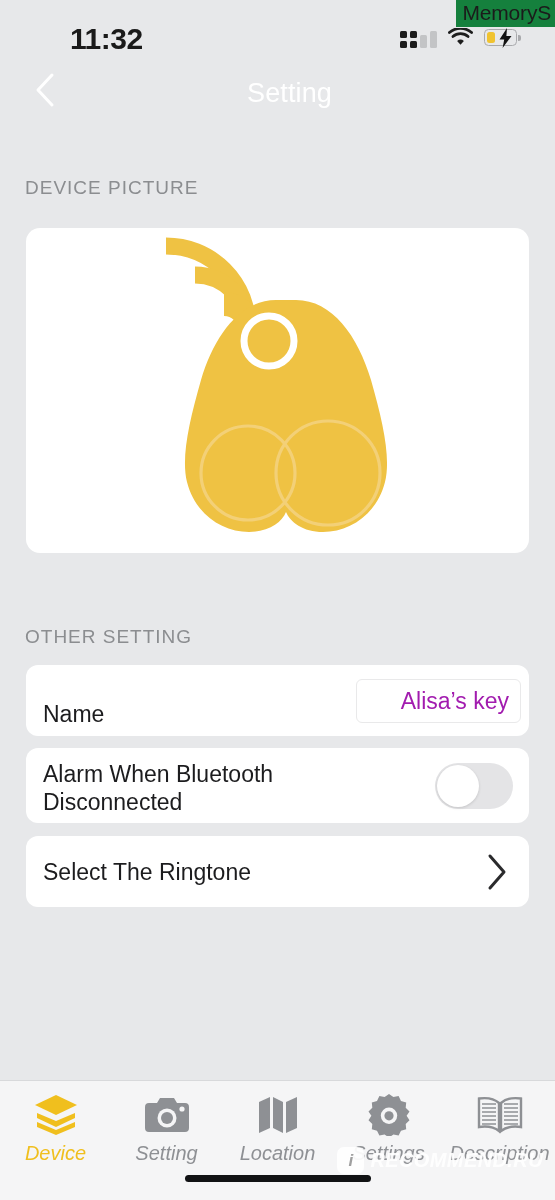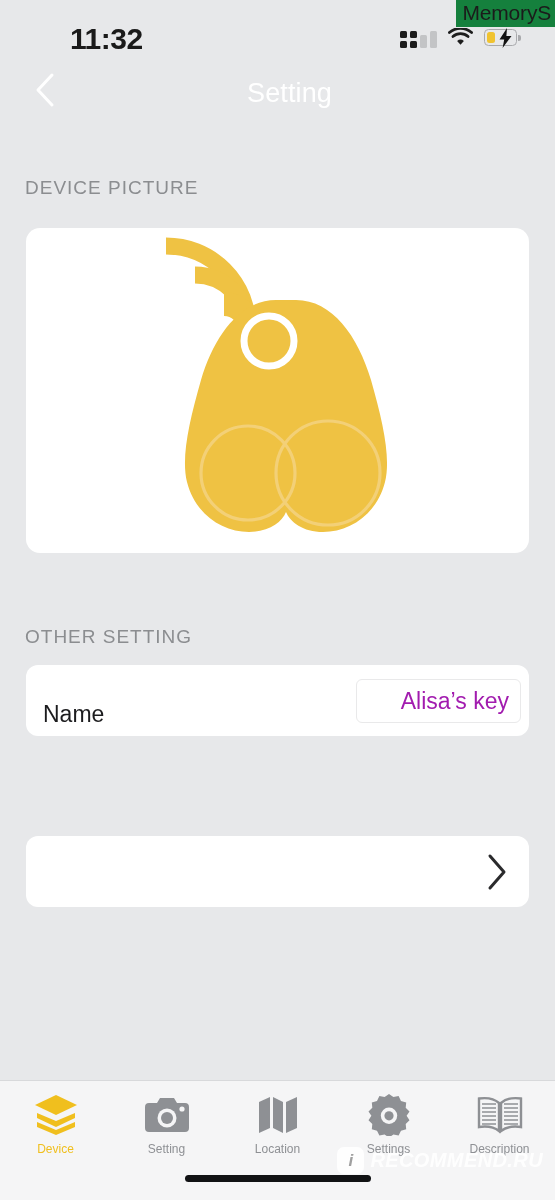--- a/index.html
+++ b/index.html
@@ -114,21 +114,21 @@
   .tabbar {
     position:absolute; left:0; bottom:0; width:555px; height:120px;
     background:#f5f5f6; border-top:1px solid #d8d9db;
     display:flex; align-items:flex-start;
   }
   .tab {
     flex:1; height:92px; padding-top:12px;
     display:flex; flex-direction:column; align-items:center; gap:5px;
   }
   .tab .ticon { height:44px; display:flex; align-items:center; justify-content:center; }
-  .tab .tlabel { font-size:12px; color:#8e9094; }
+  .tab .tlabel { font-size:20px; color:#8e9094;font-style:italic; }
   .tab.active .tlabel { color:#f0bf1e; }
 
   .home-indicator {
     position:absolute; left:50%; transform:translateX(-50%);
     bottom:18px; width:186px; height:7px; border-radius:4px; background:#111214;
   }
 
   .watermark {
     position:absolute; right:12px; bottom:26px;
     display:flex; align-items:center; gap:6px;
@@ -226,22 +226,29 @@
     </svg>
   </div>
 
   <div class="sec-label" id="lbl-other">OTHER SETTING</div>
 
   <div class="card" id="card-name">
     <div class="row-label" id="name-label">Name</div>
     <div class="name-input" placeholder="Name">Alisa’s key</div>
   </div>
 
+  <div class="card" id="card-alarm">
+    <div class="row-label" id="alarm-label">Alarm When Bluetooth Disconnected</div>
+    <div class="toggle">
+      <div class="knob"></div>
+    </div>
+  </div>
 
   <div class="card" id="card-ringtone">
+    <div class="row-label" id="ring-label">Select The Ringtone</div>
     <span class="chevron-right">
       <svg width="24" height="38" viewBox="0 0 24 38">
         <path d="M5 3 L19 19 L5 35" stroke="#2a2a2c" stroke-width="3" fill="none" stroke-linecap="round" stroke-linejoin="round"></path>
       </svg>
     </span>
   </div>
 
   <div class="tabbar">
 
     <div class="tab active">

